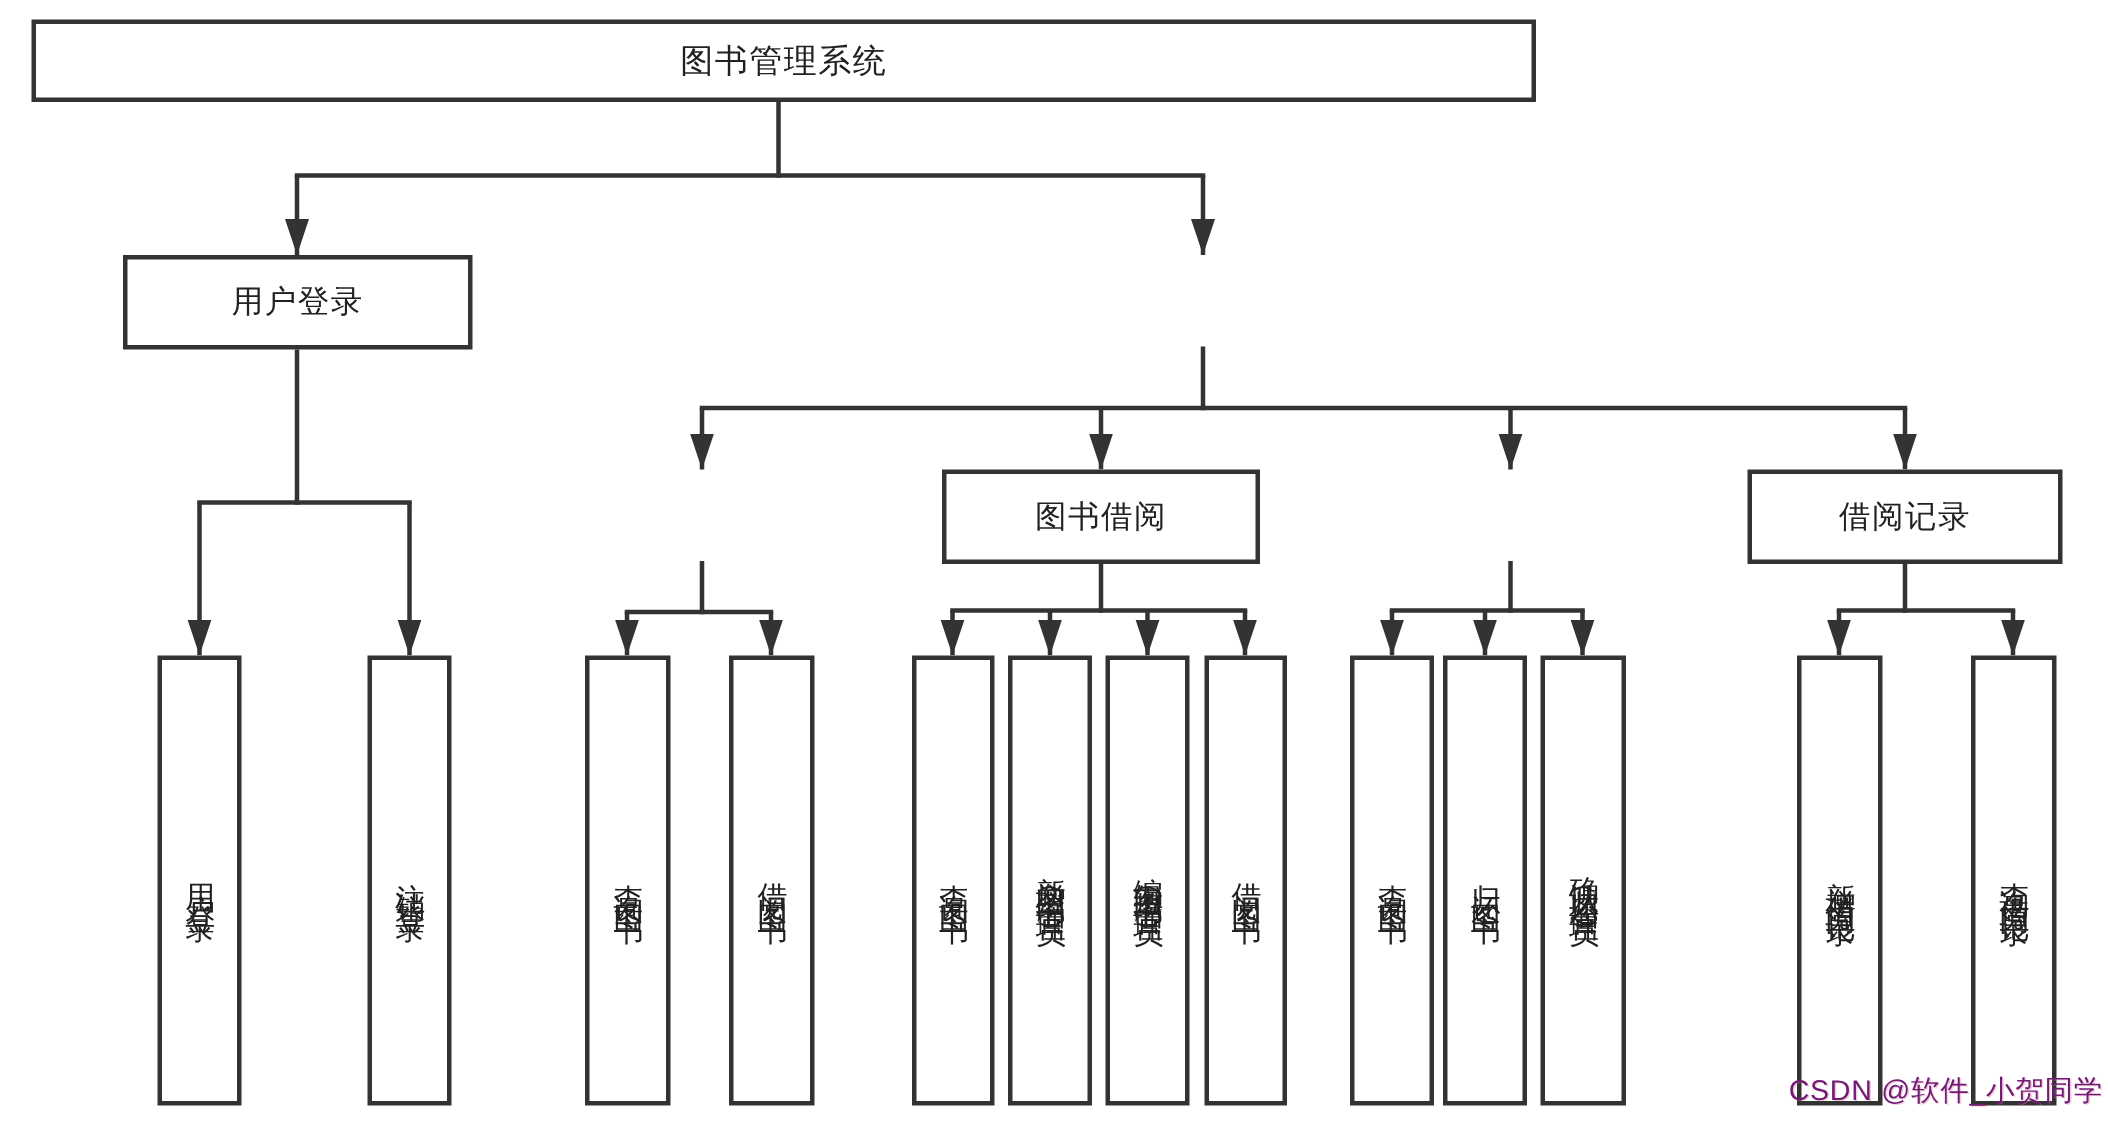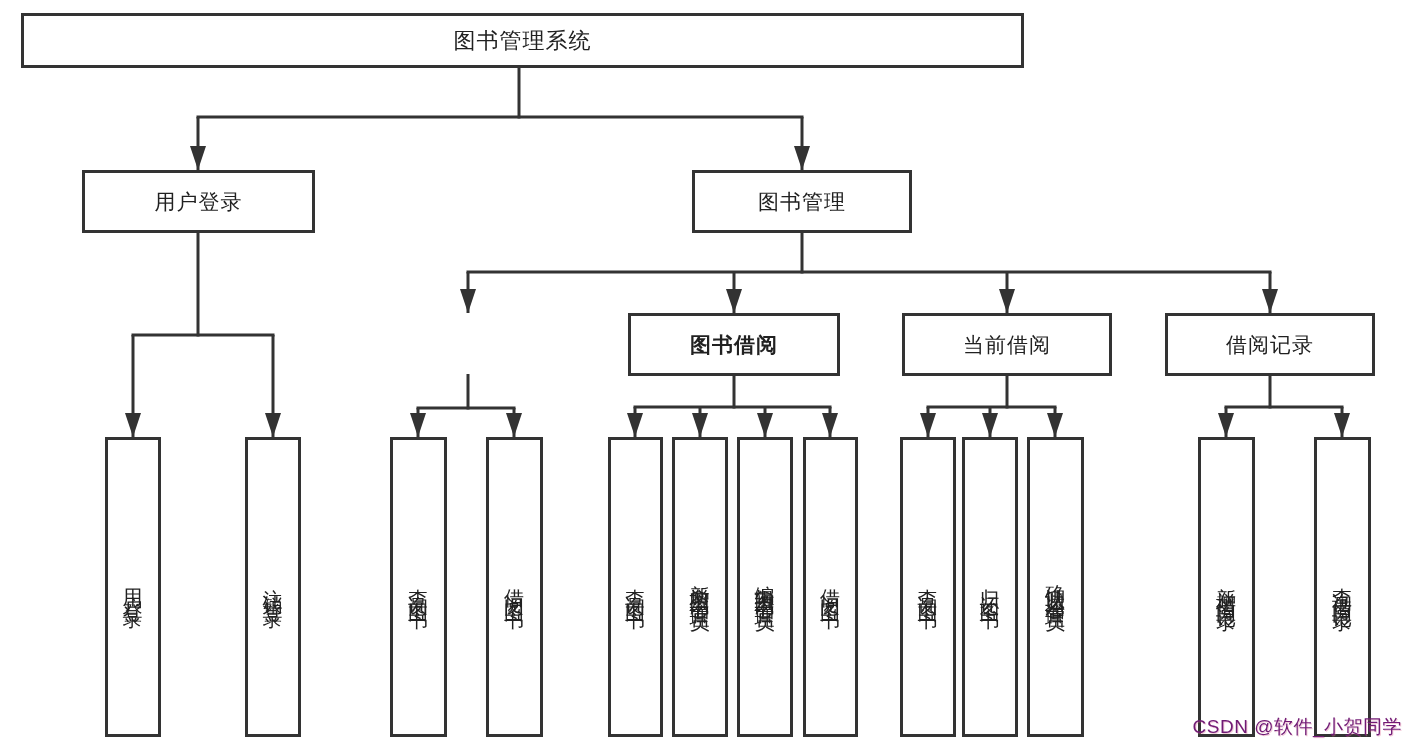--- a/index.html
+++ b/index.html
@@ -119,29 +119,23 @@
     </g>
   </svg>
 
   <div class="node hbox root-box" style="left:21px; top:13px; width:1003px; height:55px;">
     <span>图书管理系统</span>
   </div>
 
   <div class="node hbox" style="left:82px; top:170px; width:233px; height:63px;">
     <span>用户登录</span>
   </div>
-  <div class="node hbox" style="left:692px; top:170px; width:220px; height:63px;">
-    <span>图书管理</span>
-  </div>
 
-  <div class="node hbox" style="left:628px; top:313px; width:212px; height:63px;font-weight:bold;">
+  <div class="node hbox" style="left:628px; top:313px; width:212px; height:63px;">
     <span>图书借阅</span>
-  </div>
-  <div class="node hbox" style="left:902px; top:313px; width:210px; height:63px;">
-    <span>当前借阅</span>
   </div>
   <div class="node hbox" style="left:1165px; top:313px; width:210px; height:63px;">
     <span>借阅记录</span>
   </div>
 
   <div class="node vbox" style="left:105px; top:437px; width:56px; height:300px;">
     <span>用户登录</span>
   </div>
   <div class="node vbox" style="left:245px; top:437px; width:56px; height:300px;">
     <span>注销登录</span>

